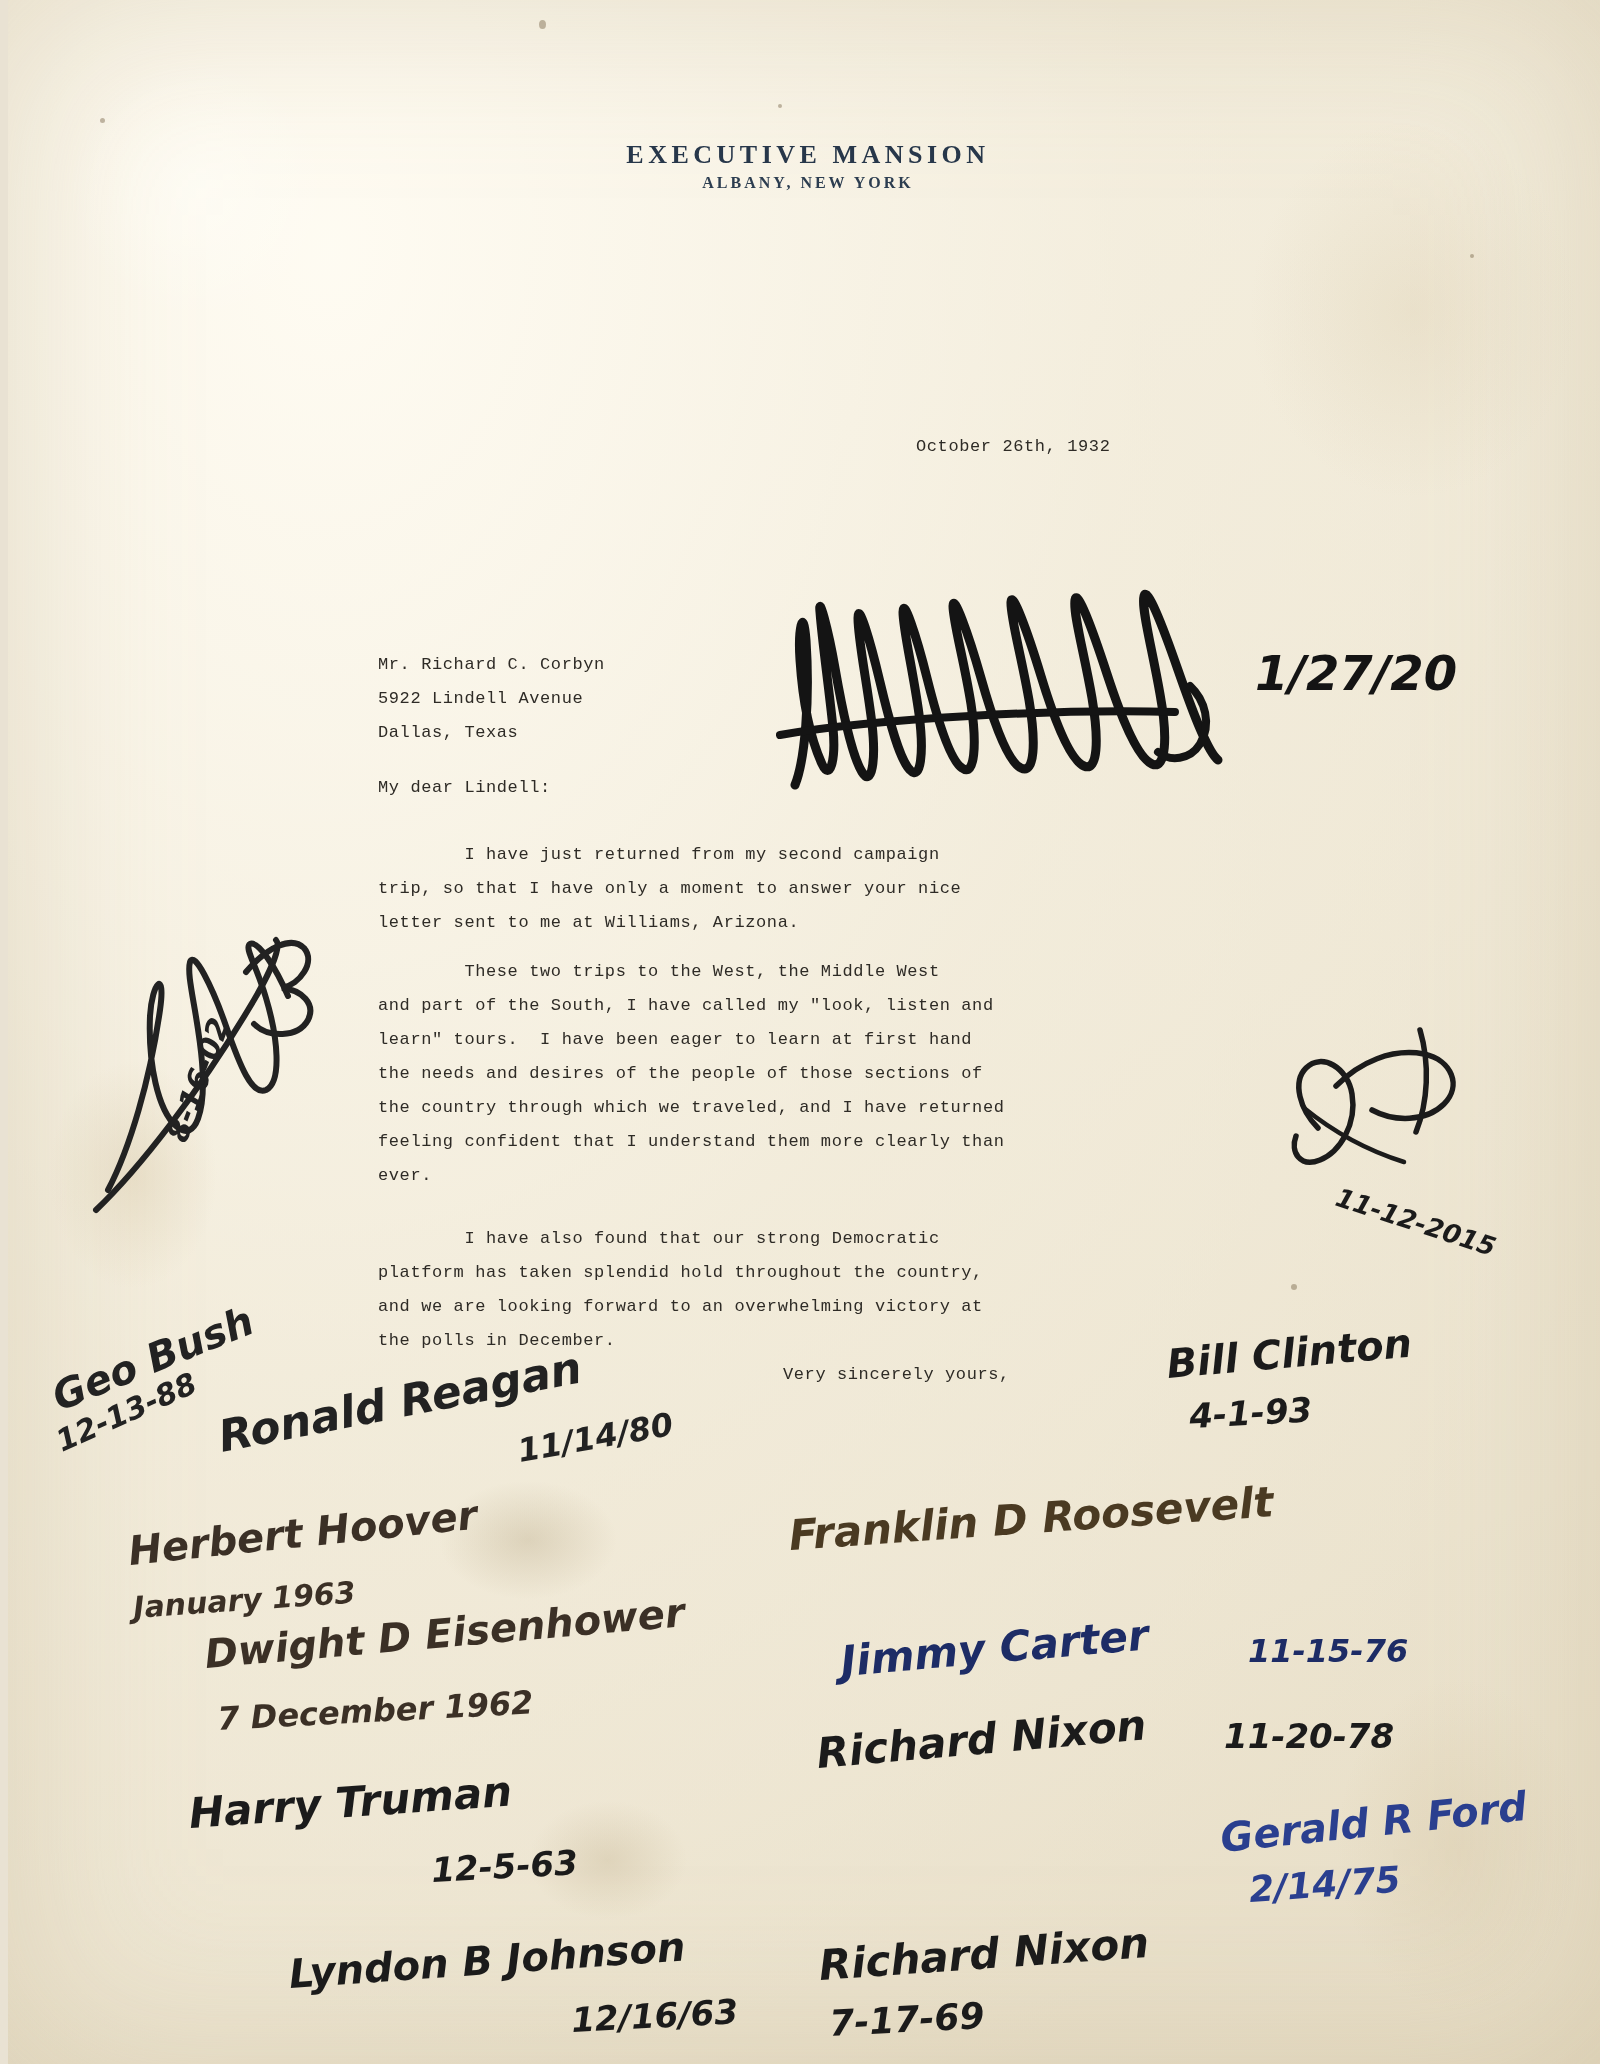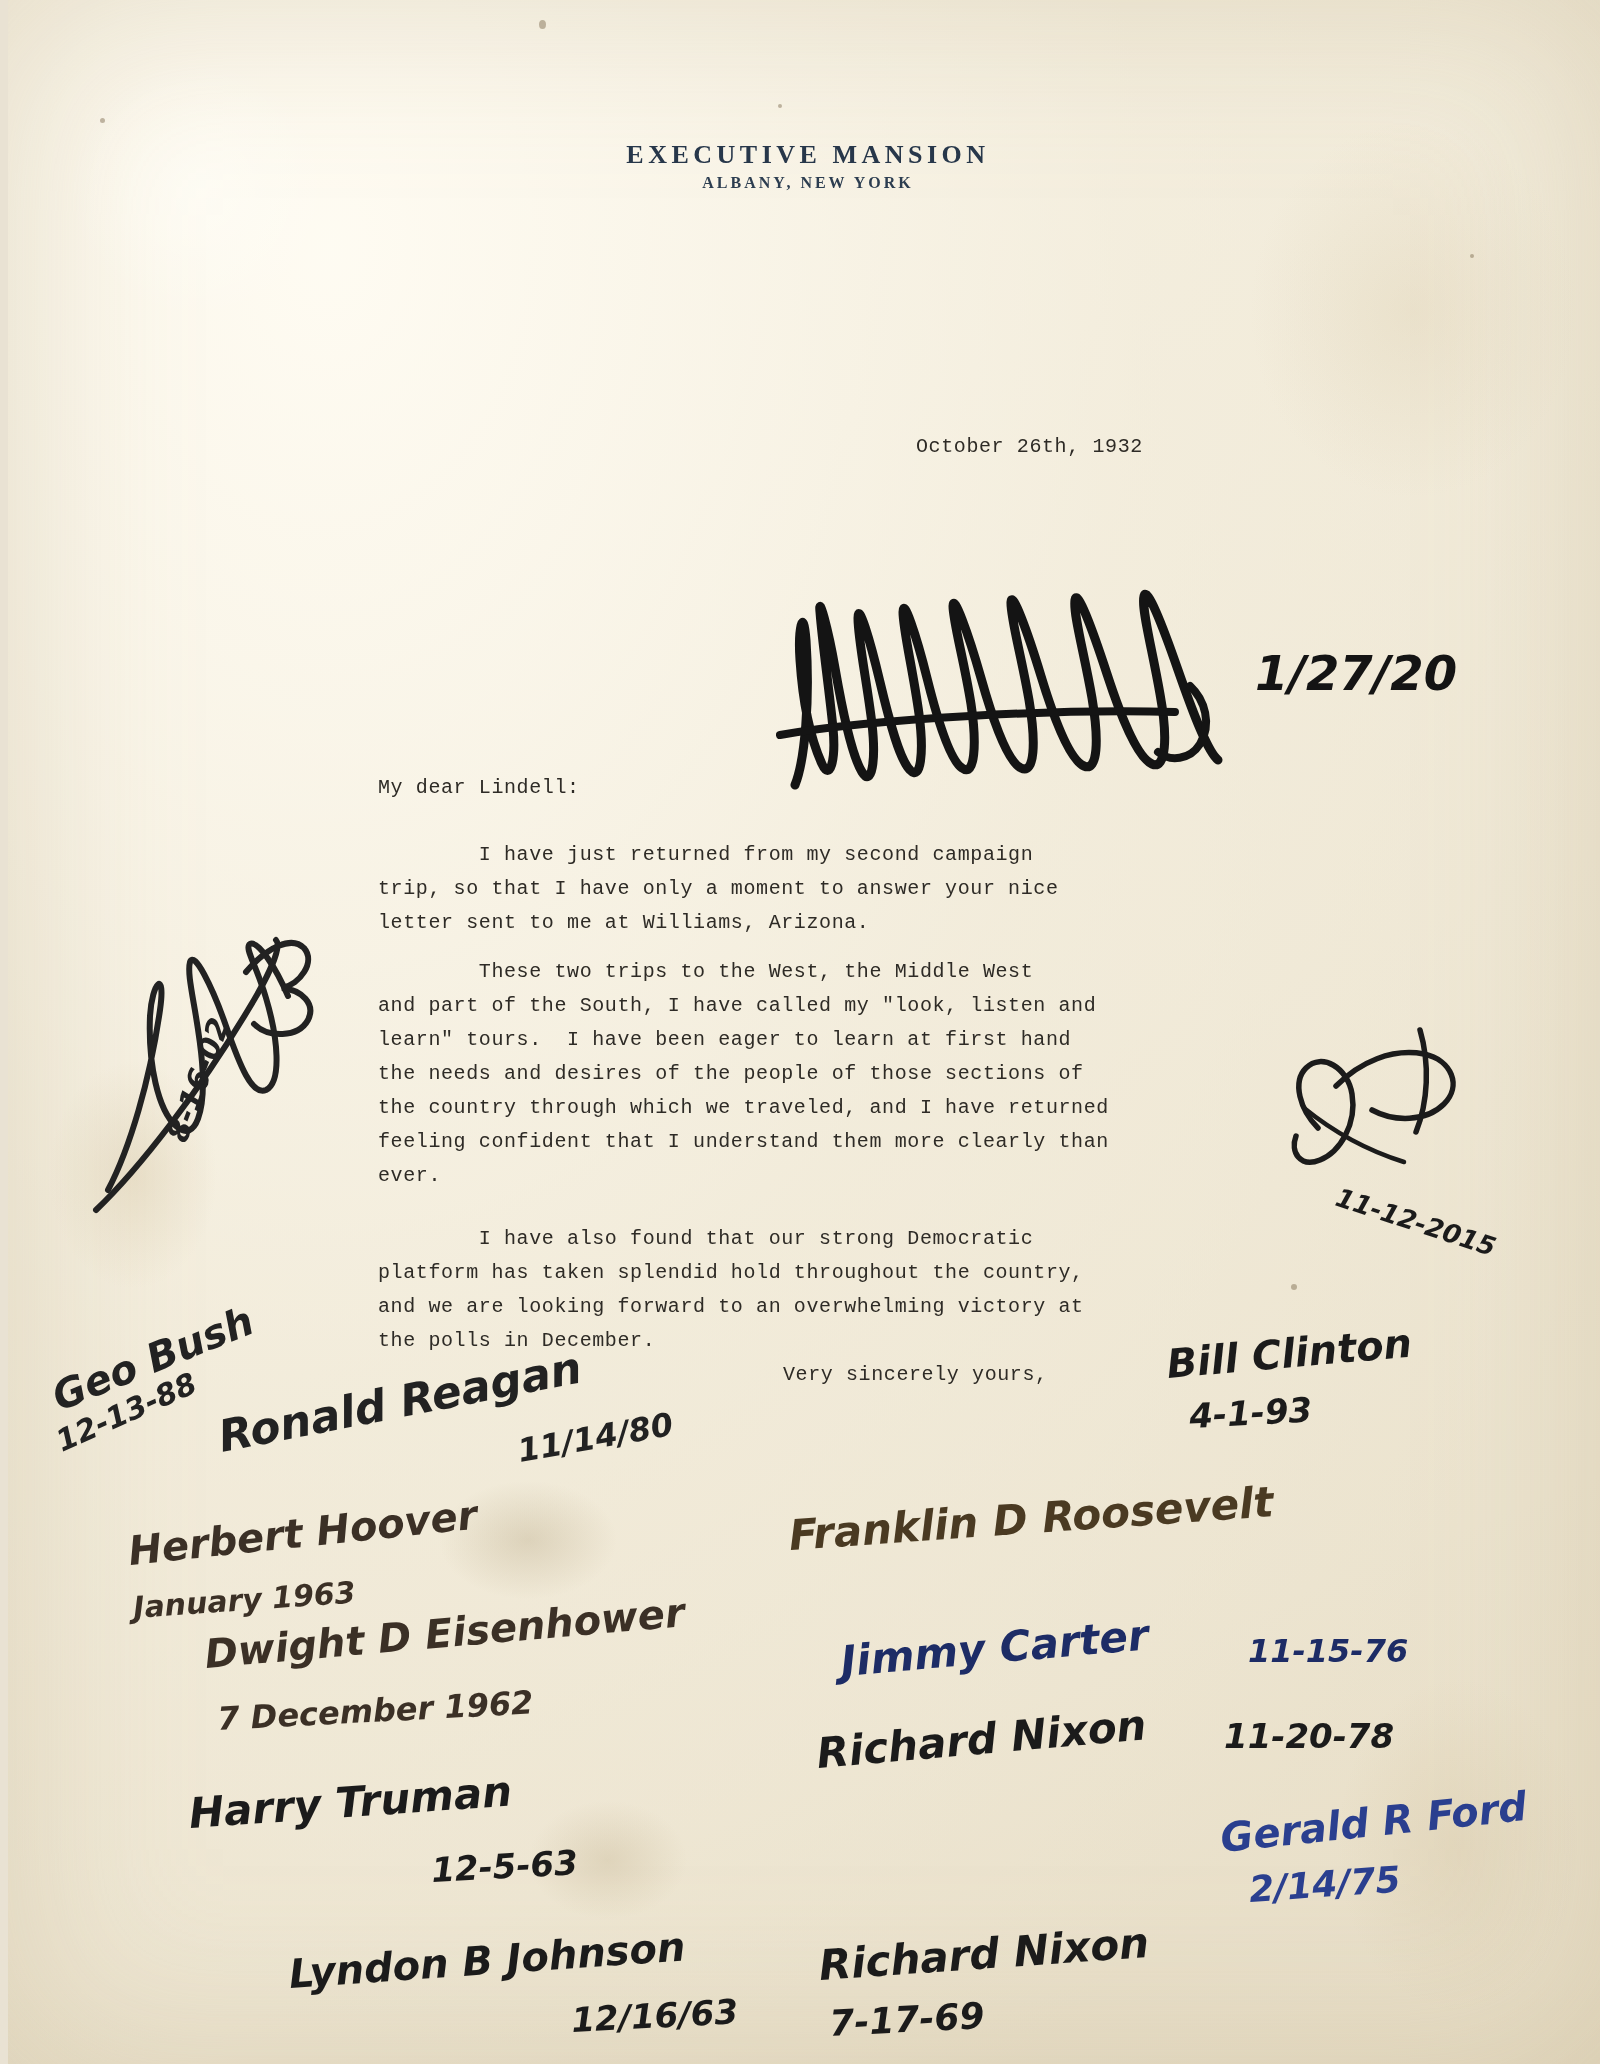--- a/index.html
+++ b/index.html
@@ -61,21 +61,21 @@
     font-size: 16px;
     letter-spacing: 3px;
     font-weight: bold;
     color: #2c3d50;
   }
 
   
   .tw {
     font-family: "Liberation Mono", "DejaVu Sans Mono", monospace;
     color: #2e2b26;
-    font-size: 20px;
+    font-size: 17px;
     line-height: 34px;
     letter-spacing: 0.6px;
     position: absolute;
     white-space: pre;
   }
   #date-line { left: 908px; top: 430px; }
   #addressee { left: 370px; top: 648px; }
   #salutation { left: 370px; top: 771px; }
   .para { left: 370px; width: 930px; }
   #p1 { top: 838px; }
@@ -119,20 +119,23 @@
   <div class="speck" style="left:770px;top:104px;width:4px;height:4px;"></div>
   <div class="speck" style="left:1462px;top:254px;width:4px;height:4px;"></div>
   <div class="speck" style="left:1283px;top:1284px;width:6px;height:6px;"></div>
 
   <div id="letterhead">
     <div class="lh-title">EXECUTIVE MANSION</div>
     <div class="lh-sub">ALBANY, NEW YORK</div>
   </div>
 
   <div class="tw" id="date-line">October 26th, 1932</div>
+  <div class="tw" id="addressee">Mr. Richard C. Corbyn
+5922 Lindell Avenue
+Dallas, Texas</div>
   <div class="tw" id="salutation">My dear Lindell:</div>
   <div class="tw para" id="p1">        I have just returned from my second campaign
 trip, so that I have only a moment to answer your nice
 letter sent to me at Williams, Arizona.</div>
   <div class="tw para" id="p2">        These two trips to the West, the Middle West
 and part of the South, I have called my "look, listen and
 learn" tours.  I have been eager to learn at first hand
 the needs and desires of the people of those sections of
 the country through which we traveled, and I have returned
 feeling confident that I understand them more clearly than

